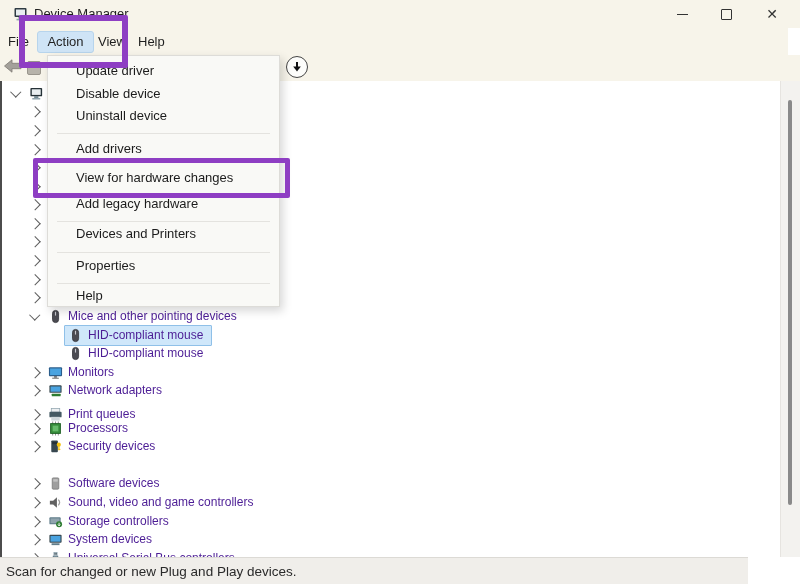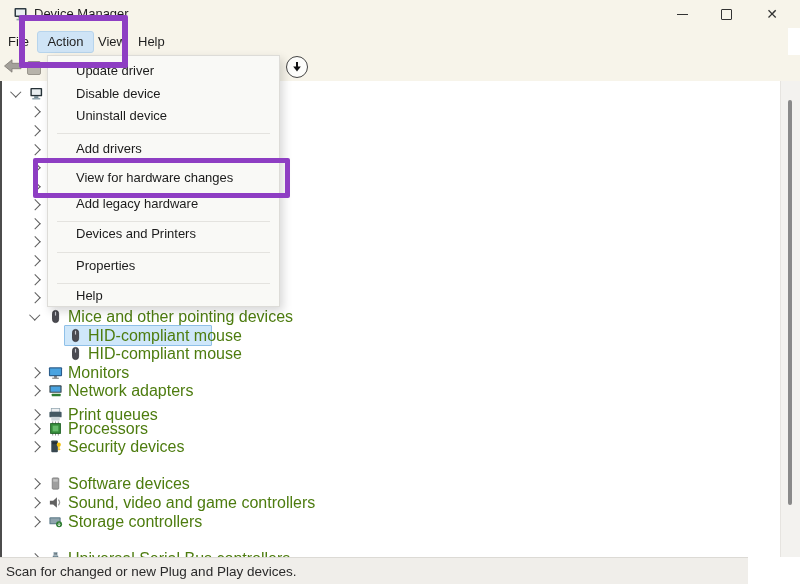--- a/index.html
+++ b/index.html
@@ -39,21 +39,21 @@
   .trow{position:absolute;left:0;height:19px;width:779px;}
   .chev{position:absolute;top:6px;width:6.5px;height:6.5px;border-right:1.4px solid #5c5c5c;border-bottom:1.4px solid #5c5c5c;}
   .chev.right{transform:rotate(-45deg);}
   .chev.down{transform:rotate(45deg);top:4px;}
   .root .chev{left:10px;}
   .cat .chev,.ph .chev{left:29px;}
   .ticon{position:absolute;top:2px;width:15px;height:15px;}
   .root .ticon{left:27px;}
   .cat .ticon{left:46px;}
   .child .ticon{left:66px;}
-  .tlabel{position:absolute;top:0;height:19px;line-height:19px;font-size:16px;color:#4d7c0f;white-space:nowrap;}
+  .tlabel{position:absolute;top:0;height:19px;line-height:19px;font-size:12px;color:#4c1d95;white-space:nowrap;}
   .cat .tlabel{left:66px;}
   .child .tlabel{left:86px;}
   .selbox{position:absolute;left:62px;top:-0.5px;width:146px;height:18.5px;background:#cfe7fa;border:1px solid #8fc0e8;border-radius:1px;}
   
   .scrollbar{position:absolute;right:0;top:81px;width:19px;height:476px;background:#f3f2ef;border-left:1px solid #e6e4e0;z-index:20;}
   .scroll-thumb{position:absolute;left:7px;top:19px;width:4px;height:405px;background:#8a8a8a;border-radius:2px;}
   
   .dropdown{
     position:absolute;left:47px;top:55px;width:231px;height:250px;
     background:#f9f9f6;border:1px solid #dddcd8;
@@ -303,20 +303,31 @@
         <svg viewBox="0 0 16 16" width="15" height="15">
             <rect x="1.5" y="3.5" width="12" height="7.5" rx="1" fill="#607d8b"></rect>
             <rect x="2.7" y="4.7" width="9.6" height="5.1" fill="#90a4ae"></rect>
             <circle cx="11.8" cy="11" r="3.2" fill="#2e7d32"></circle>
             <path d="M11.8 9.3 v3.2 M10.5 11.3 l1.3 1.3 1.3-1.3" stroke="#ffffff" stroke-width="1" fill="none"></path>
           </svg>
       </span>
       <span class="tlabel">Storage controllers</span>
     </div>
 
+    <div class="trow cat" style="top:449px">
+      <span class="chev right"></span>
+      <span class="ticon">
+        <svg viewBox="0 0 16 16" width="15" height="15">
+            <rect x="1.5" y="3" width="13" height="8.5" rx="1" fill="#37474f"></rect>
+            <rect x="2.7" y="4.2" width="10.6" height="6.1" fill="#4aa3e0"></rect>
+            <rect x="3.8" y="12" width="8.5" height="2" fill="#607d8b"></rect>
+          </svg>
+      </span>
+      <span class="tlabel">System devices</span>
+    </div>
 
     <div class="trow cat" style="top:467.5px">
       <span class="chev right"></span>
       <span class="ticon">
         <svg viewBox="0 0 16 16" width="15" height="15">
             <rect x="5.5" y="5.5" width="5" height="9" fill="#78909c" stroke="#546e7a" stroke-width="0.8"></rect>
             <rect x="6.3" y="1.5" width="3.4" height="4" fill="#b0bec5" stroke="#78909c" stroke-width="0.6"></rect>
             <rect x="7" y="2.2" width="0.9" height="1.6" fill="#37474f"></rect>
             <rect x="8.3" y="2.2" width="0.9" height="1.6" fill="#37474f"></rect>
           </svg>

